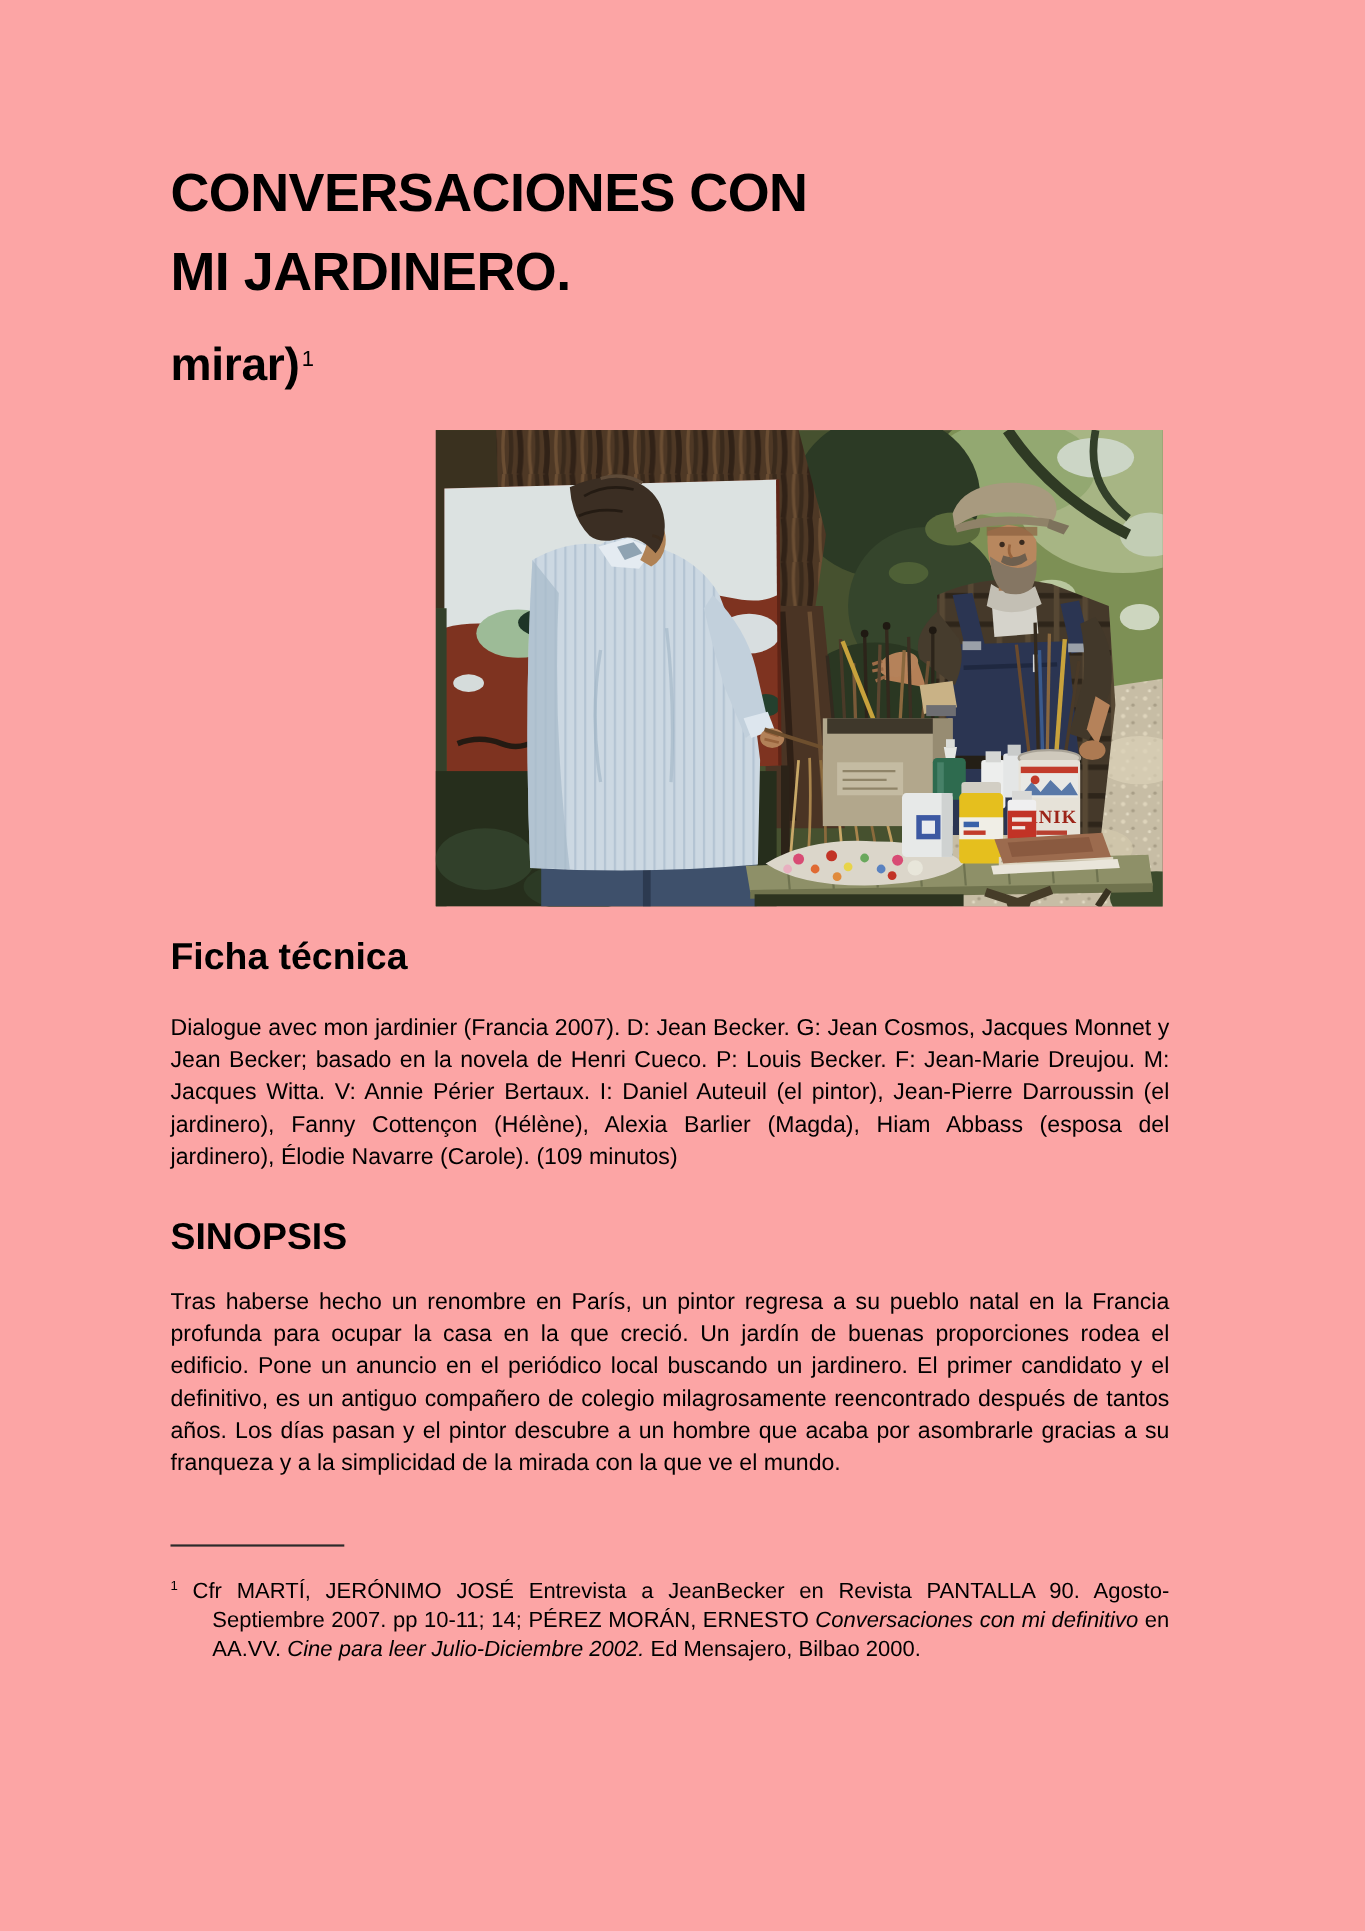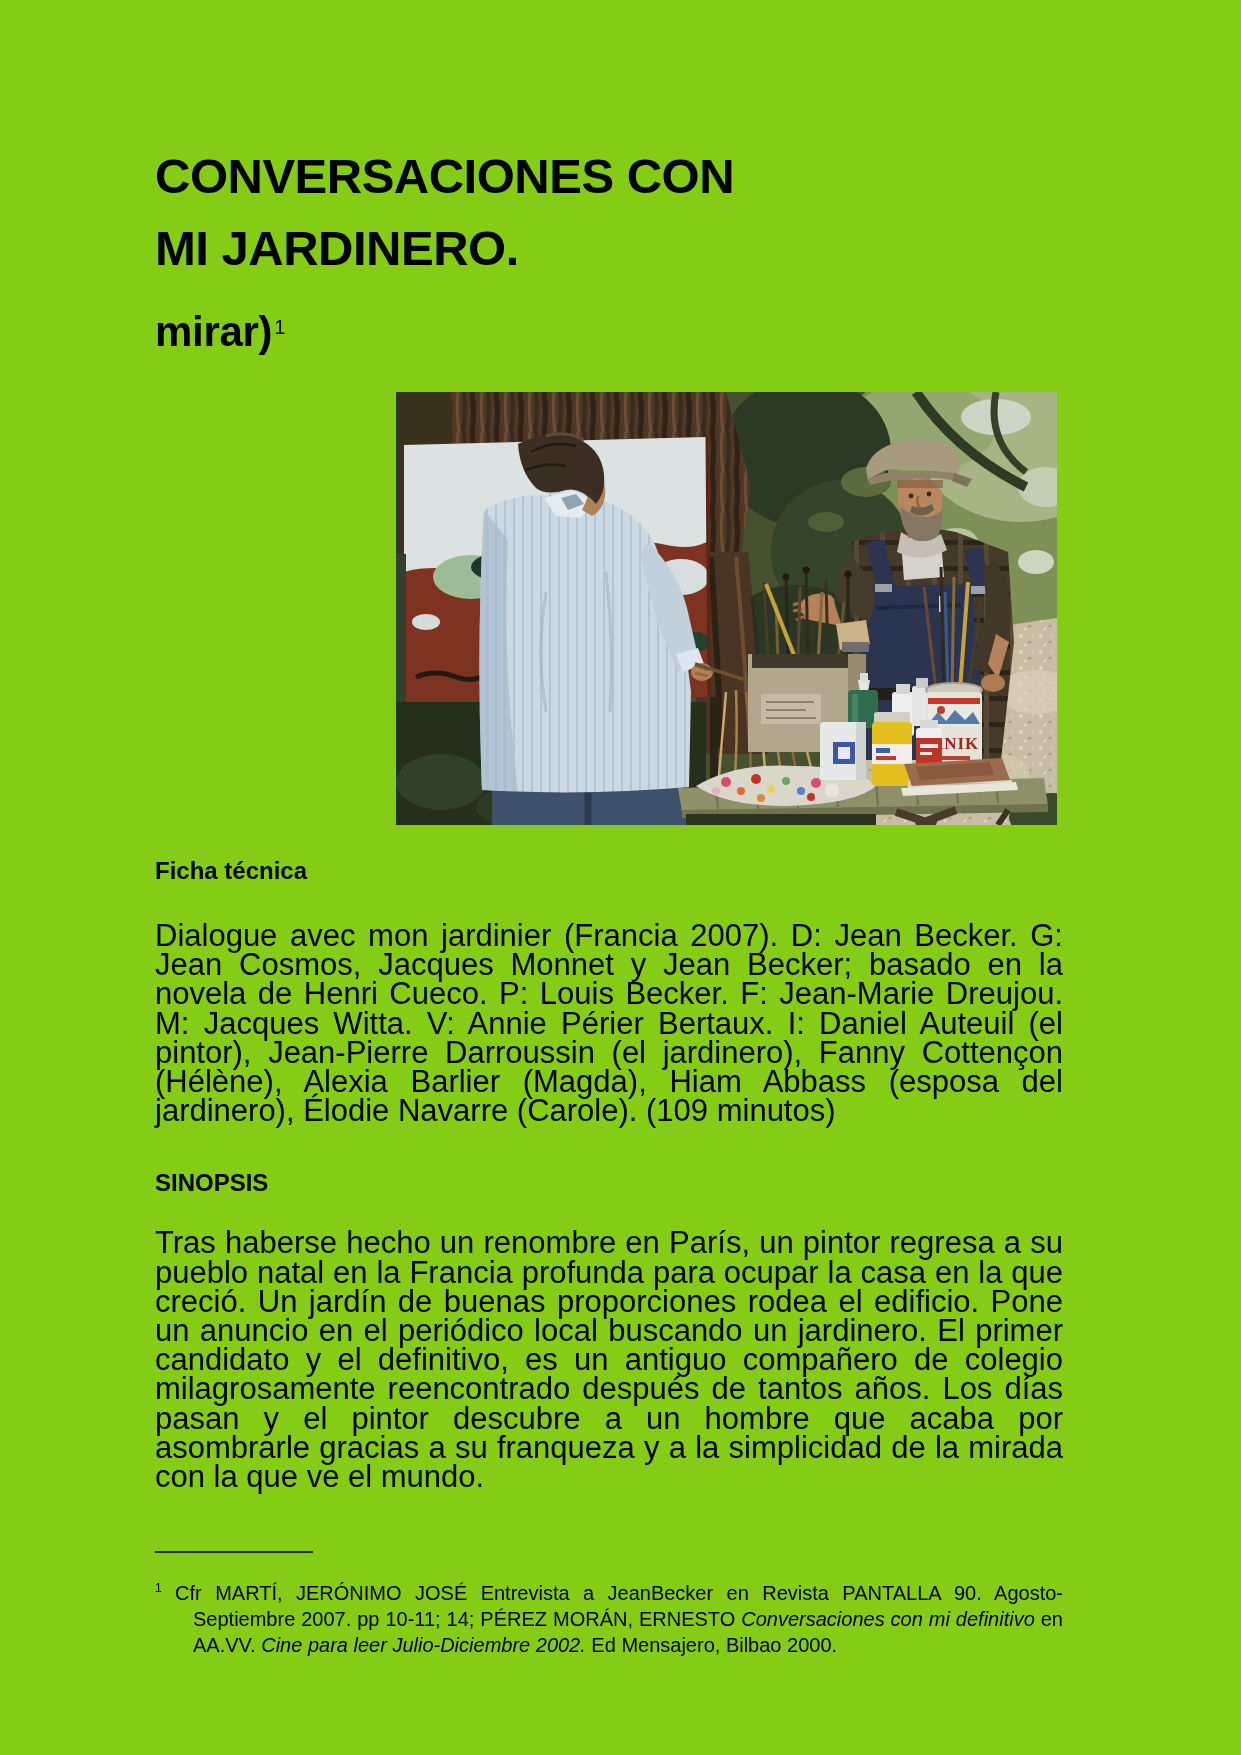--- a/index.html
+++ b/index.html
@@ -1,20 +1,20 @@
 <!DOCTYPE html>
 <html><head>
 <meta charset="utf-8">
 <style>
   html, body { margin: 0; padding: 0; background: #ffffff; }
   .page {
     position: relative;
     width: 1241px;
     height: 1755px;
-    background: #84cc16;
+    background: #fca5a5;
     color: #000000;
     font-family: "Liberation Sans", "DejaVu Sans", sans-serif;
     overflow: hidden;
   }
   .content {
     position: absolute;
     left: 155px;
     top: 0;
     width: 908px;
   }
@@ -46,28 +46,28 @@
     margin-left: 2px;
   }
   .photo-figure {
     margin: 31px 0 0 241px;
     width: 661px;
     height: 433px;
     line-height: 0;
   }
   .section-heading {
     margin: 0;
-    font-size: 24px;
+    font-size: 34px;
     font-weight: 700;
     line-height: 40px;
   }
   #ficha-heading { margin-top: 26px; }
   #sinopsis-heading { margin-top: 38px; }
   .body-text {
-    font-size: 31px;
+    font-size: 21px;
     line-height: 29.2px;
     text-align: justify;
     margin: 0;
   }
   #ficha-body { margin-top: 30px; }
   #sinopsis-body { margin-top: 25px; }
   .footnote-rule {
     margin-top: 60px;
     width: 158px;
     border-top: 2px solid #2b2b2b;

